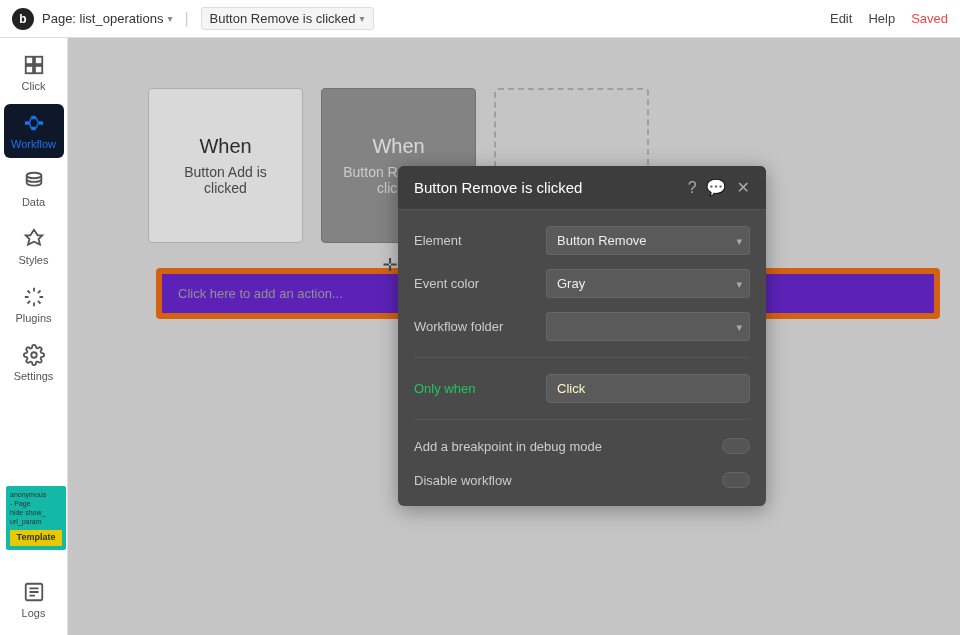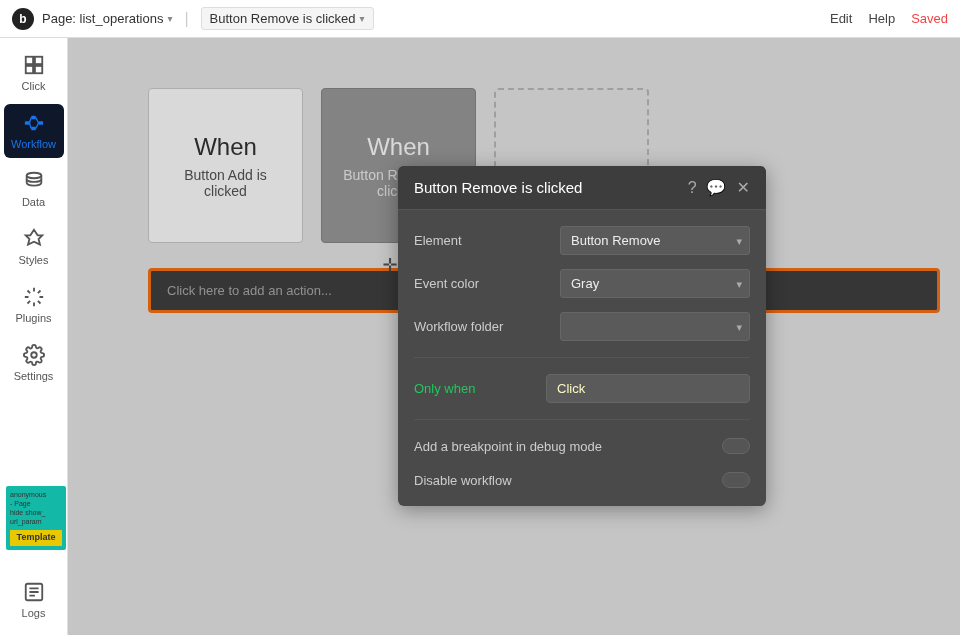--- a/index.html
+++ b/index.html
@@ -49,34 +49,34 @@
     }
 
     .workflow-node {
       width: 155px; min-height: 155px; background: #fff; border: 1px solid #ccc;
       border-radius: 4px; display: flex; flex-direction: column; align-items: center;
       justify-content: center; padding: 16px; cursor: pointer; position: relative;
     }
     .workflow-node.active {
       background: #9a9a9a; border-color: #888;
     }
-    .workflow-node-title { font-size: 24px; color: #333; font-weight: 400; margin-bottom: 6px; }
+    .workflow-node-title { font-size: 20px; color: #333; font-weight: 400; margin-bottom: 6px; }
     .workflow-node.active .workflow-node-title { color: #fff; }
     .workflow-node-subtitle { font-size: 14px; color: #555; text-align: center; }
     .workflow-node.active .workflow-node-subtitle { color: #eee; }
 
     .workflow-node-dashed {
       width: 155px; min-height: 155px; border: 2px dashed #bbb;
       border-radius: 4px; background: transparent;
     }
 
     
     .action-row {
-      position: absolute; top: 230px; left: 80px; right: 20px;
-      background: #404040; border: 3px solid #f97316; border-radius: 4px;
+      position: absolute; top: 230px; left: 88px; right: 20px;
+      background: #6d28d9; border: 6px solid #f97316; border-radius: 4px;
       padding: 12px 16px; color: #aaa; font-size: 13px; cursor: pointer;
     }
 
     
     .move-icon {
       position: absolute; top: 215px; left: 310px;
       width: 24px; height: 24px; display: flex; align-items: center; justify-content: center;
       color: #555; font-size: 18px; cursor: move; z-index: 5;
     }
 
@@ -95,21 +95,21 @@
     .modal-header {
       display: flex; align-items: center; justify-content: space-between;
       padding: 12px 16px; background: #3d3d3d; border-bottom: 1px solid #555;
     }
     .modal-title { color: #fff; font-size: 15px; font-weight: 500; }
     .modal-header-icons { display: flex; gap: 10px; align-items: center; }
     .modal-icon { color: #aaa; cursor: pointer; font-size: 16px; }
 
     .modal-body { padding: 16px; display: flex; flex-direction: column; gap: 14px; }
 
-    .modal-row { display: flex; align-items: center; gap: 26px; }
+    .modal-row { display: flex; align-items: center; gap: 12px; }
     .modal-label { color: #ccc; font-size: 13px; width: 120px; flex-shrink: 0; }
     .modal-select-wrapper { flex: 1; position: relative; }
     .modal-select-wrapper select {
       width: 100%; background: #5a5a5a; border: 1px solid #666; border-radius: 3px;
       color: #eee; font-size: 13px; padding: 6px 10px; appearance: none; cursor: pointer;
     }
     .modal-select-wrapper::after {
       content: '▾'; position: absolute; right: 8px; top: 50%; transform: translateY(-50%);
       color: #aaa; pointer-events: none; font-size: 11px;
     }

